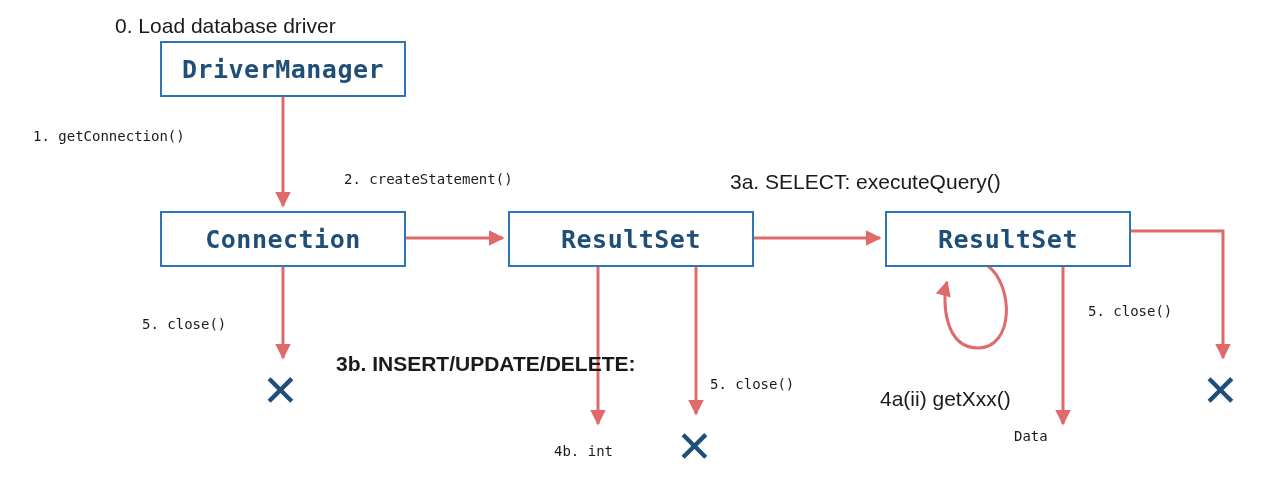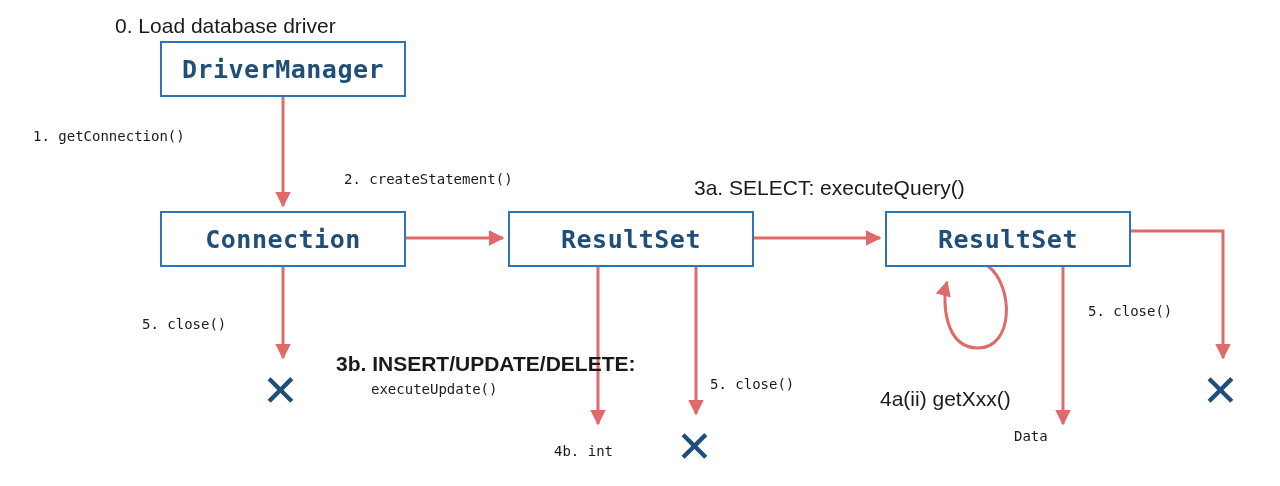--- a/index.html
+++ b/index.html
@@ -71,25 +71,24 @@
   <div class="node" style="left:160px;top:41px;width:246px;height:56px;">DriverManager</div>
 
   <div class="node" style="left:508px;top:211px;width:246px;height:56px;">ResultSet</div>
 
   <div class="node" style="left:885px;top:211px;width:246px;height:56px;">ResultSet</div>
 
   <div class="lbl mono" style="left:33px;top:128px;">1. getConnection()</div>
 
   <div class="lbl mono" style="left:344px;top:171px;">2. createStatement()</div>
 
-  <div class="lbl sans" style="left:694px;top:170px;margin-top:6px;">3a. SELECT: executeQuery()</div>
+  <div class="lbl sans" style="left:730px;top:170px;">3a. SELECT: executeQuery()</div>
 
   <div class="lbl sans" style="left:336px;top:352px;font-weight:bold;">3b. INSERT/UPDATE/DELETE:</div>
 
-  <div class="lbl mono" style="left:371px;top:381px;">executeUpdate()</div>
 
 
   <div class="lbl sans" style="left:880px;top:375px;margin-top:12px;">4a(ii) getXxx()</div>
 
   <div class="lbl mono" style="left:554px;top:443px;">4b. int</div>
 
   <div class="lbl mono" style="left:1014px;top:428px;">Data</div>
 
   <div class="lbl mono" style="left:142px;top:316px;">5. close()</div>
 

